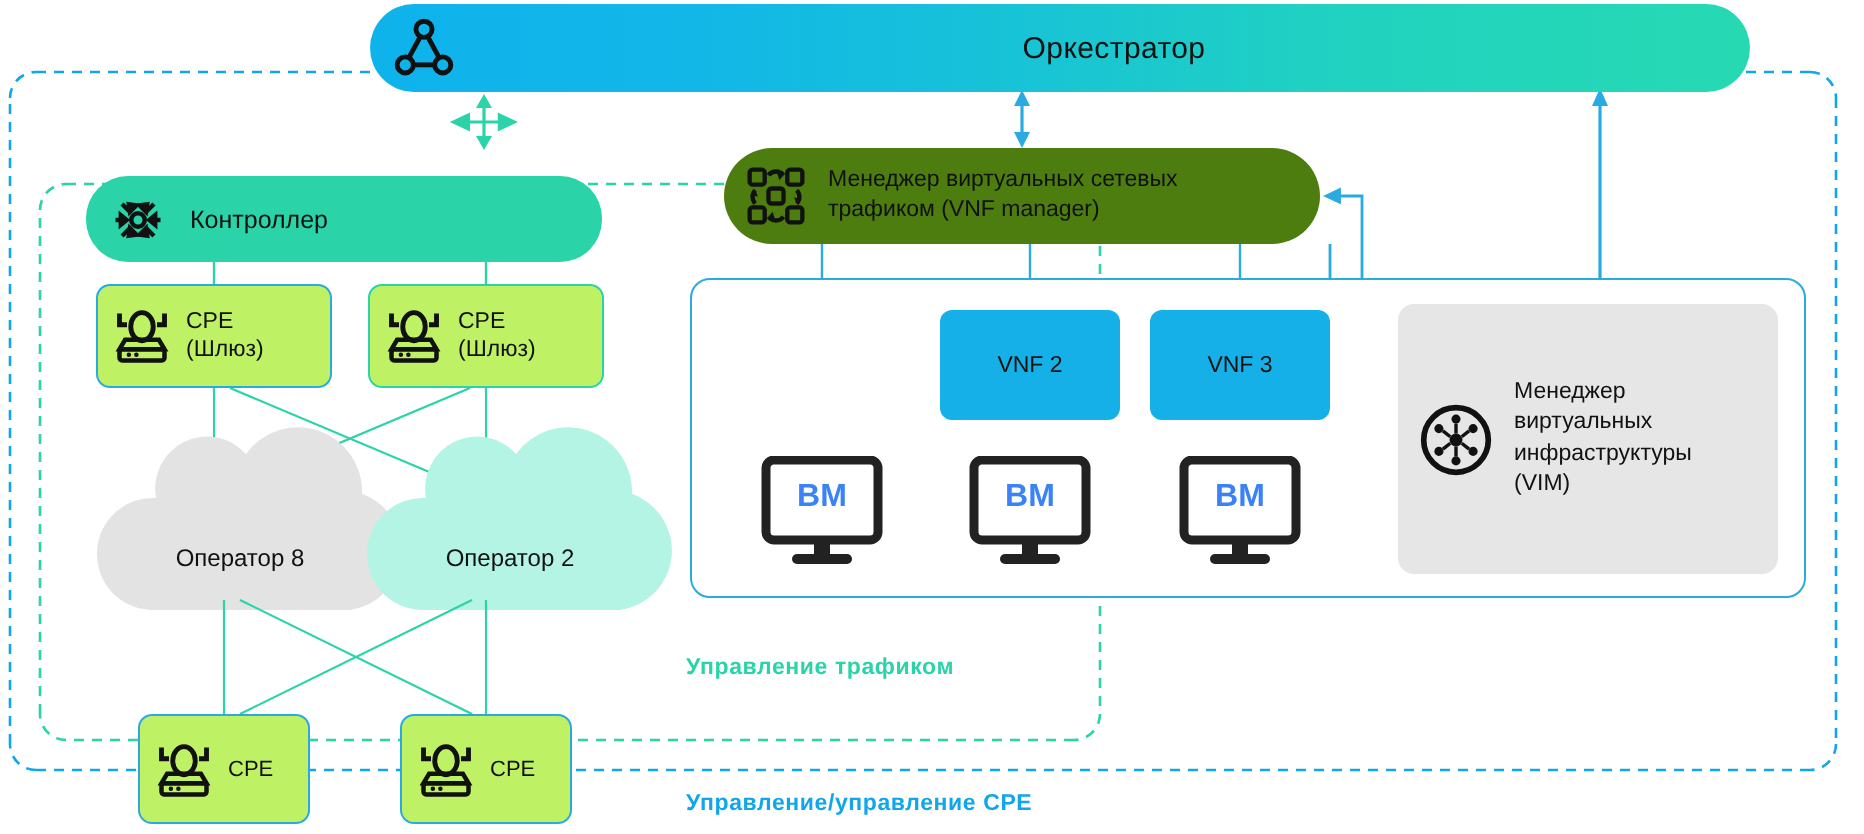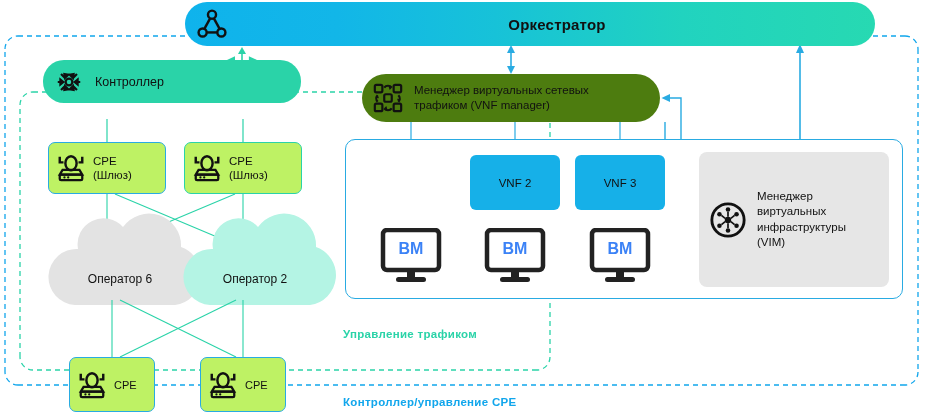--- a/index.html
+++ b/index.html
@@ -12,27 +12,27 @@
   .node{position:absolute;box-sizing:border-box;}
 
   
   #orchestrator{
     left:185px;top:2px;width:690px;height:44px;border-radius:22px;
     background:linear-gradient(90deg,#0fb3ec 0%,#12b6e8 22%,#17c2d8 45%,#21d3bf 72%,#27d9b2 100%);
     display:flex;align-items:center;
   }
   #orchestrator .ic{width:54px;display:flex;justify-content:center;align-items:center;}
   #orchestrator .lbl{
-    flex:1;text-align:center;color:#111;font-size:15px;font-weight:700;
+    flex:1;text-align:center;color:#111;font-size:15px;font-weight:400;
     letter-spacing:.2px;
   }
 
   
   #controller{
-    left:43px;top:60px;width:258px;height:43px;border-radius:21px;
+    left:43px;top:88px;width:258px;height:43px;border-radius:21px;
     background:#2ad3a8;display:flex;align-items:center;
   }
   #controller .ic{width:52px;display:flex;justify-content:center;align-items:center;}
   #controller .lbl{color:#111;font-size:12.5px;}
 
   
   #vnf-manager{
     left:362px;top:74px;width:298px;height:48px;border-radius:24px;
     background:#4d7c0f;display:flex;align-items:center;
   }
@@ -342,19 +342,19 @@
         <path d="M30,4 v6 h-4" fill="none" stroke="#111" stroke-width="2.6"></path>
         <path d="M9,18 h18 l3,5 h-24 z" fill="none" stroke="#111" stroke-width="2.4"></path>
         <rect x="6" y="23" width="24" height="6" rx="1.4" fill="none" stroke="#111" stroke-width="2.4"></rect>
         <circle cx="11" cy="26" r="1.2" fill="#111"></circle>
         <circle cx="15" cy="26" r="1.2" fill="#111"></circle>
       </svg>
     </div>
     <div class="lbl">CPE</div>
   </div>
 
-  <div class="cloud-label" id="cloud-label-1">Оператор 6</div>
+  <div class="cloud-label" id="cloud-label-1">Оператор 8</div>
   <div class="cloud-label" id="cloud-label-2">Оператор 2</div>
 
   <div class="zone-caption" id="caption-traffic">Управление трафиком</div>
-  <div class="zone-caption" id="caption-cpe">Контроллер/управление  CPE</div>
+  <div class="zone-caption" id="caption-cpe">Управление/управление  CPE</div>
 
 </div>
 
 </body></html>

